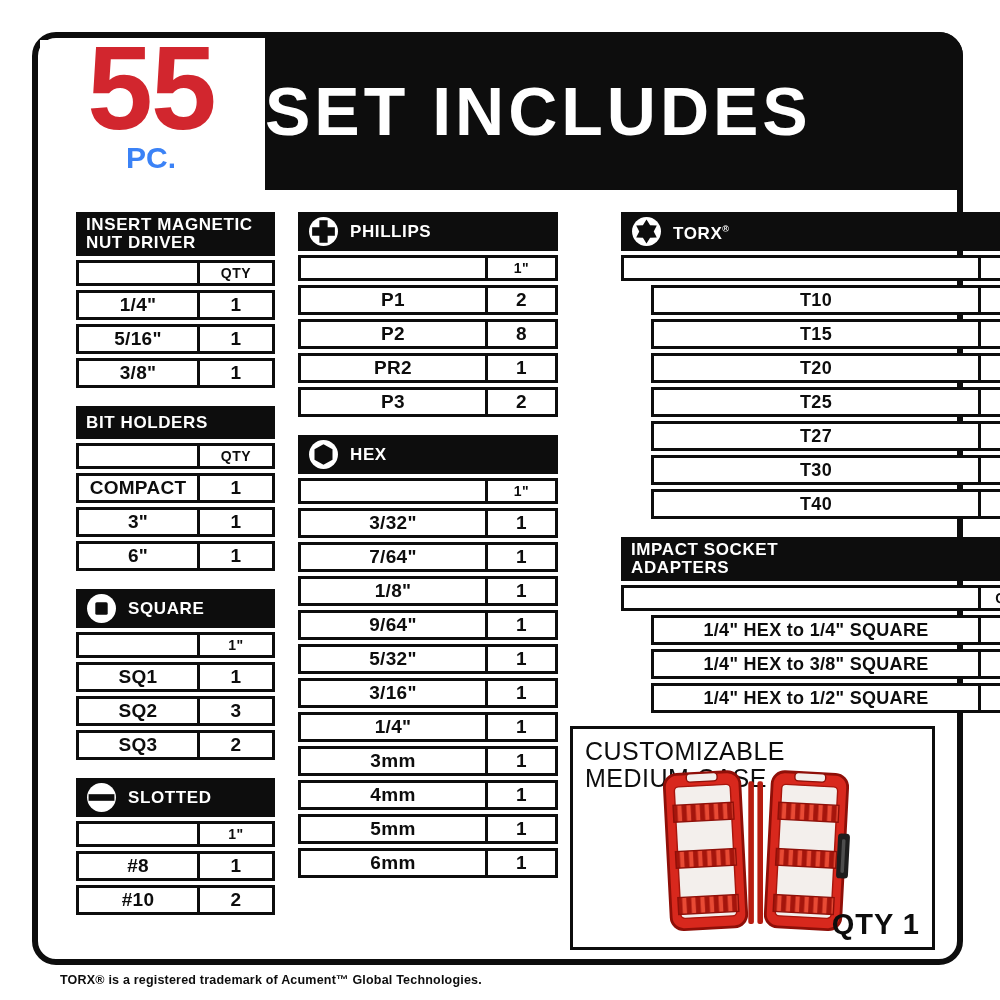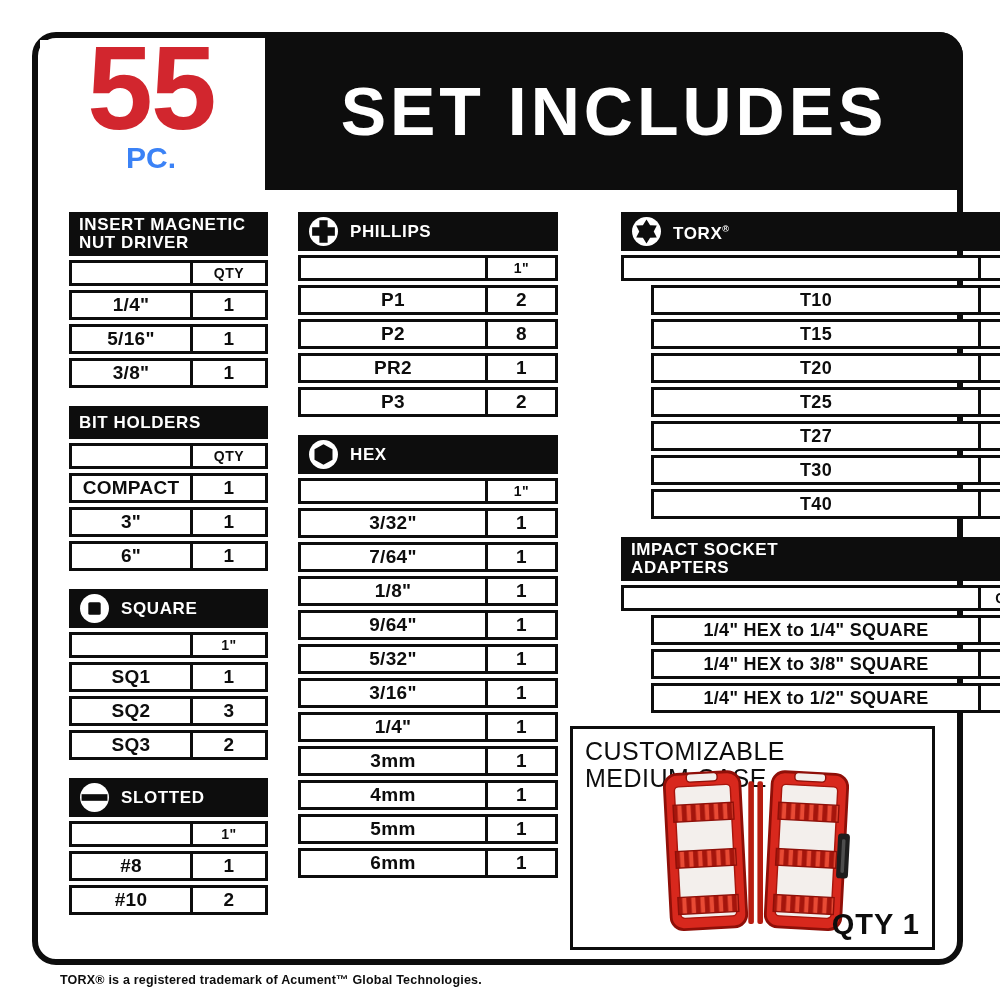--- a/index.html
+++ b/index.html
@@ -5,25 +5,25 @@
   html,body{margin:0;padding:0;background:#fff;}
   body{width:1000px;height:1000px;position:relative;font-family:"Liberation Sans",sans-serif;color:#0d0d0d;}
   .canvas{position:absolute;inset:0;background:#fff;overflow:hidden;}
 
   .frame{position:absolute;left:32px;top:32px;width:931px;height:933px;border:6px solid #0d0d0d;border-radius:24px;box-sizing:border-box;}
 
   .badge{position:absolute;left:40px;top:40px;width:222px;height:150px;background:#fff;display:flex;flex-direction:column;align-items:center;justify-content:flex-start;z-index:2;}
   .badge .count{font-size:118px;line-height:0.82;font-weight:bold;letter-spacing:-2px;}
   .badge .unit{font-size:30px;font-weight:bold;letter-spacing:0;margin-top:4px;}
 
-  .banner{position:absolute;left:265px;top:32px;width:698px;height:158px;background:#0d0d0d;border-radius:0 24px 0 0;display:flex;align-items:center;justify-content:center;z-index:2;}
+  .banner{position:absolute;left:265px;top:32px;width:698px;height:158px;background:#0d0d0d;border-radius:0 24px 0 0;display:flex;align-items:center;justify-content:flex-start;z-index:2;}
   .banner .banner-text{color:#fff;font-size:68px;font-weight:bold;letter-spacing:4px;white-space:nowrap;}
 
   .col{position:absolute;top:212px;}
-  .col-left{left:69px;width:199px;}
+  .col-left{left:76px;width:199px;}
   .col-mid{left:298px;width:260px;}
   .col-right{left:604px;width:422px;padding-left:17px;}
 
   .tbl{margin-bottom:18px;}
   .ttl{background:#0d0d0d;color:#fff;font-weight:bold;font-size:17px;line-height:18px;letter-spacing:0.6px;padding:4px 10px;min-height:33px;display:flex;align-items:center;gap:11px;box-sizing:border-box;}
   .ttl .bit-icon{width:31px;height:31px;flex:none;display:block;}
   .ttl sup{font-size:9px;vertical-align:super;}
 
   .row{display:flex;margin-top:4px;}
   .cell{border:3px solid #0d0d0d;background:#fff;box-sizing:border-box;display:flex;align-items:center;justify-content:center;font-weight:bold;}

